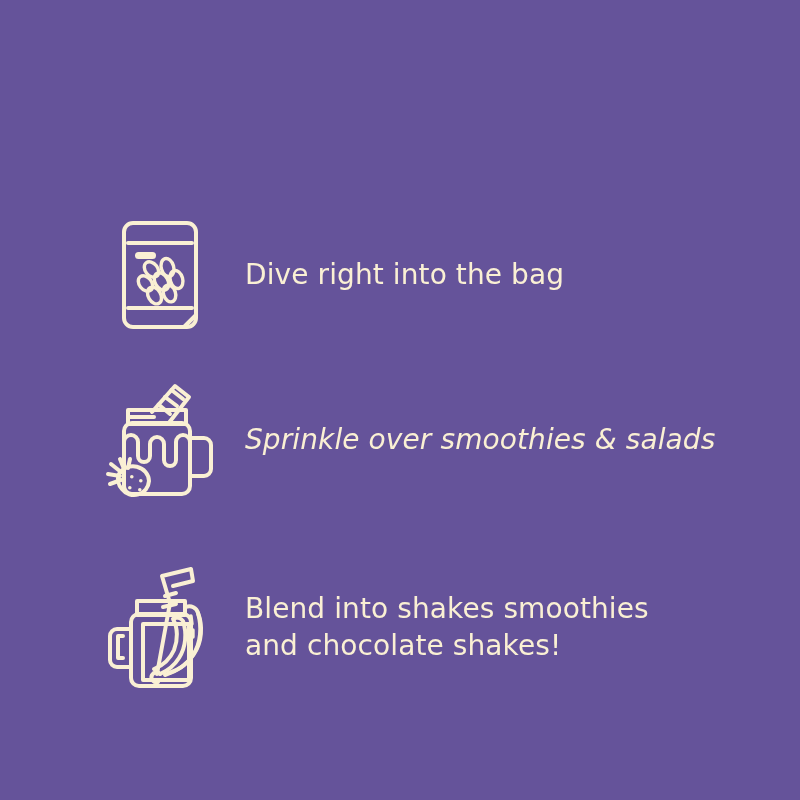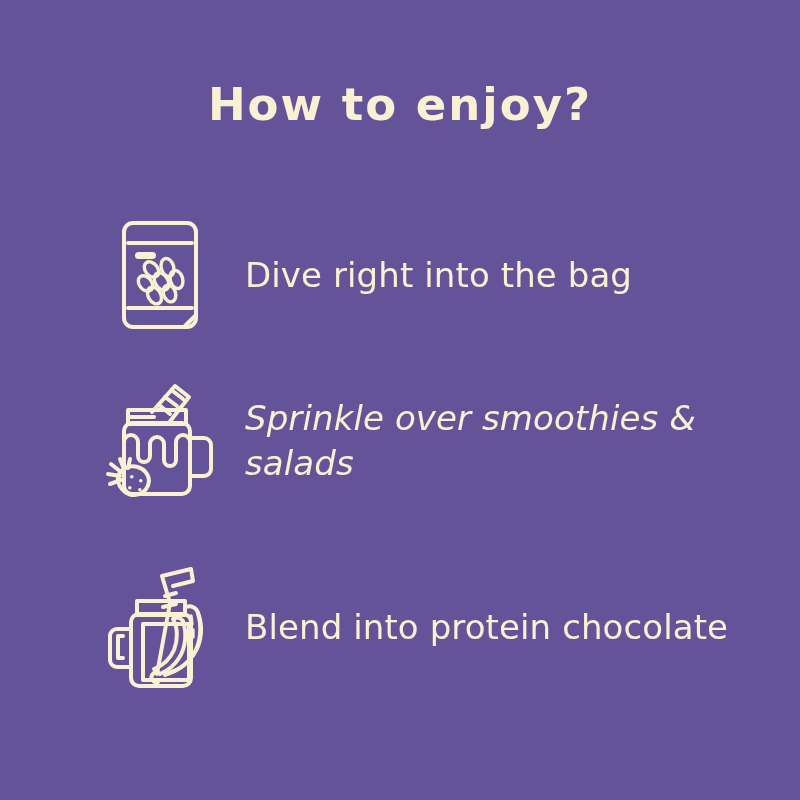--- a/index.html
+++ b/index.html
@@ -70,33 +70,32 @@
     stroke-linejoin: round;
   }
   .ico-fill {
     fill: #FAF0D4;
     stroke: none;
   }
   .step-text {
     flex: 1 1 auto;
     color: #FAF0D4;
     font-family: "DejaVu Sans", sans-serif;
-    font-size: 34px;
+    font-size: 28px;
     line-height: 1.30;
     padding-left: 20px;
     letter-spacing: 0.1px;
   }
   .step-text .line2 { display: block; }
 </style>
 </head>
 <body>
 
 <div id="poster" style="background: rgb(101, 83, 154);">
 
-  <div id="heading">How to enjoy?</div>
 
   <div class="step-row" id="row-1">
     <div class="icon-box">
       <svg width="80" height="112" viewBox="0 0 80 112" aria-hidden="true">
 
         <rect class="ico" x="4" y="4" width="72" height="104" rx="9" ry="9"></rect>
 
         <line class="ico" x1="8" y1="24" x2="72" y2="24"></line>
 
         <line class="ico" x1="8" y1="89" x2="72" y2="89"></line>
@@ -190,17 +189,18 @@
 
         <path class="ico" d="M59 112 a5 5 0 0 0 -8 1 a5 5 0 0 0 6 7"></path>
 
         <g class="ico-thin">
           <line x1="90" y1="54" x2="91" y2="62"></line>
           <line x1="92" y1="68" x2="92" y2="75"></line>
         </g>
       </svg>
     </div>
     <div class="step-text">
-      <span>Blend into protein chocolate</span>
+      <span>Blend into shakes smoothies</span>
+      <span class="line2">and chocolate shakes!</span>
     </div>
   </div>
 
 </div>
 
 </body></html>

